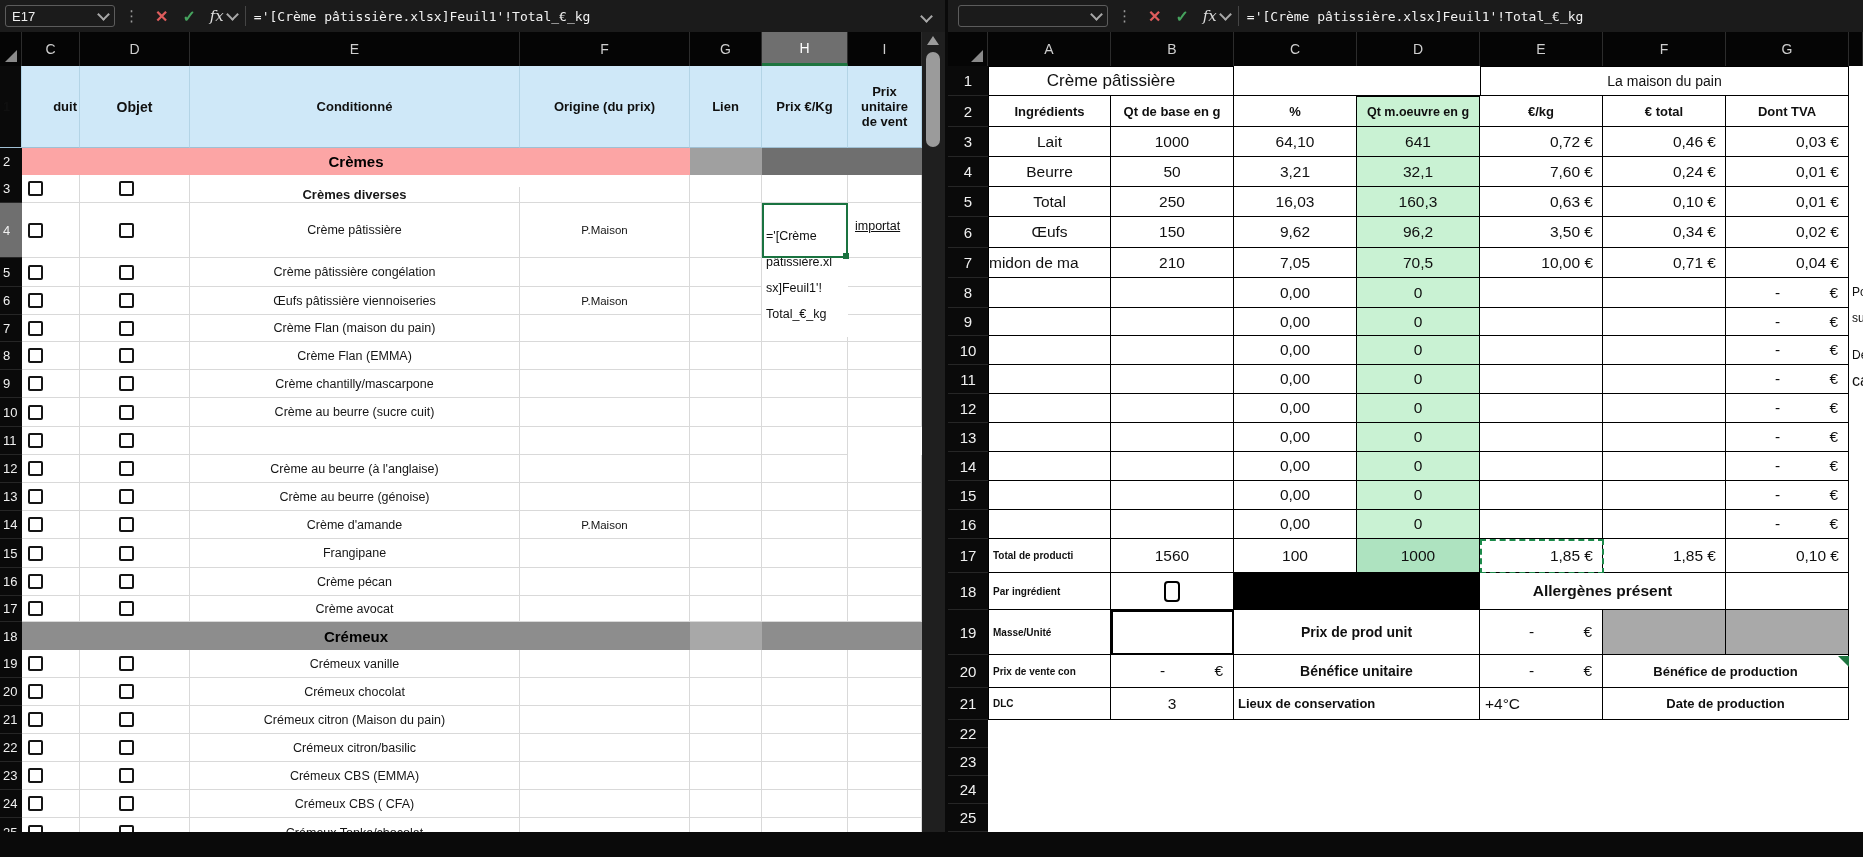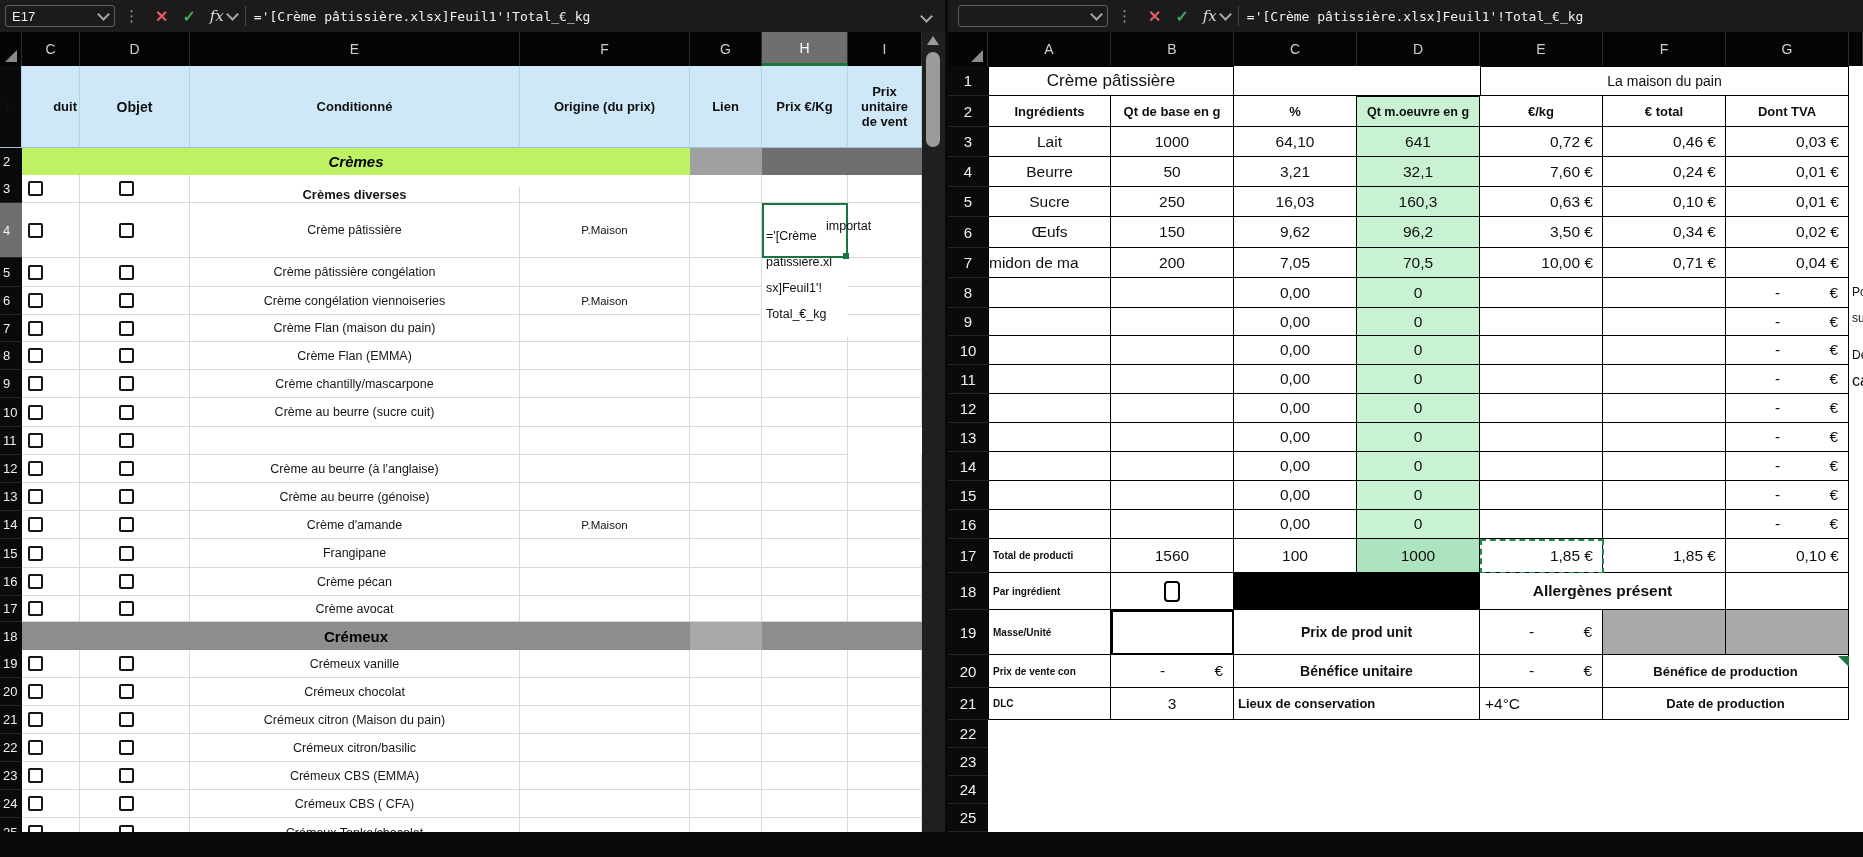--- a/index.html
+++ b/index.html
@@ -124,21 +124,21 @@
     <div class="lc">Lien</div>
     <div class="lc">Prix €/Kg</div>
     <div class="lc pre3">Prix
 unitaire
 de vent</div>
   </div>
 
   <div id="lrows">
       <div class="lrow secrow" style="top: 148px; height: 27px;">
     <div class="lc lrh">2</div>
-    <div class="lc" style="grid-column: 2 / 6; background: #bef264; font-style: italic;">
+    <div class="lc" style="grid-column: 2 / 6; background: #fca5a5;">
       <span class="seclabel">Crèmes</span>
     </div>
     <div class="lc" style="background: rgb(160, 160, 160);"></div>
     <div class="lc" style="background: rgb(111, 111, 111);"></div>
     <div class="lc" style="background: rgb(111, 111, 111);"></div>
   </div>
       <div class="lrow" style="top: 175px; height: 28px;">
     <div class="lc lrh">3</div>
     <div class="lc cbcellC">
           <span class="cbx"></span>
@@ -181,21 +181,21 @@
     <div class="lc"></div>
   </div>
       <div class="lrow" style="top: 287px; height: 28px;">
     <div class="lc lrh">6</div>
     <div class="lc cbcellC">
           <span class="cbx"></span>
         </div>
     <div class="lc cbcellD">
           <span class="cbx"></span>
         </div>
-    <div class="lc">Crème congélation viennoiseries</div>
+    <div class="lc">Œufs pâtissière viennoiseries</div>
     <div class="lc smalltxt">P.Maison</div>
     <div class="lc"></div>
     <div class="lc"></div>
     <div class="lc"></div>
   </div>
       <div class="lrow" style="top: 315px; height: 27px;">
     <div class="lc lrh">7</div>
     <div class="lc cbcellC">
           <span class="cbx"></span>
         </div>
@@ -470,21 +470,21 @@
   </div>
     </div>
 
   <div id="editwrap">
     <div>='[Crème</div>
     <div>pâtissière.xl</div>
     <div>sx]Feuil1'!</div>
     <div>Total_€_kg</div>
   </div>
   <div id="editborder"></div>
-  <div class="spilltxt" style="left:826px;top:219px;width:70px;">importat</div>
+  <div class="spilltxt" style="left:855px;top:219px;width:70px;text-decoration:underline;">importat</div>
 
   <div class="sbar">
     <div class="sarrow"></div>
     <div class="sthumb"></div>
   </div>
 </div>
 
 <div class="win" id="rwin">
   <div class="topbar">
     <div class="nbox" style="margin-left:10px;width:150px;">
@@ -549,21 +549,21 @@
     <div class="rc k">50</div>
     <div class="rc k">3,21</div>
     <div class="rc k grn">32,1</div>
     <div class="rc k mny">7,60 €</div>
     <div class="rc k mny">0,24 €</div>
     <div class="rc k mny">0,01 €</div>
     <div class="rc"></div>
   </div>
       <div class="rrow" style="top: 187px; height: 30px;">
     <div class="rc rrh">5</div>
-    <div class="rc k kl">Sucre</div>
+    <div class="rc k kl">Total</div>
     <div class="rc k">250</div>
     <div class="rc k">16,03</div>
     <div class="rc k grn">160,3</div>
     <div class="rc k mny">0,63 €</div>
     <div class="rc k mny">0,10 €</div>
     <div class="rc k mny">0,01 €</div>
     <div class="rc"></div>
   </div>
       <div class="rrow" style="top: 217px; height: 31px;">
     <div class="rc rrh">6</div>
@@ -572,21 +572,21 @@
     <div class="rc k">9,62</div>
     <div class="rc k grn">96,2</div>
     <div class="rc k mny">3,50 €</div>
     <div class="rc k mny">0,34 €</div>
     <div class="rc k mny">0,02 €</div>
     <div class="rc"></div>
   </div>
       <div class="rrow" style="top: 248px; height: 30px;">
     <div class="rc rrh">7</div>
     <div class="rc k kl" style="justify-content: flex-start; white-space: nowrap;">midon de ma</div>
-    <div class="rc k">200</div>
+    <div class="rc k">210</div>
     <div class="rc k">7,05</div>
     <div class="rc k grn">70,5</div>
     <div class="rc k mny">10,00 €</div>
     <div class="rc k mny">0,71 €</div>
     <div class="rc k mny">0,04 €</div>
     <div class="rc"></div>
   </div>
       <div class="rrow" style="top: 278px; height: 30px;">
     <div class="rc rrh">8</div>
     <div class="rc k kl"></div>

